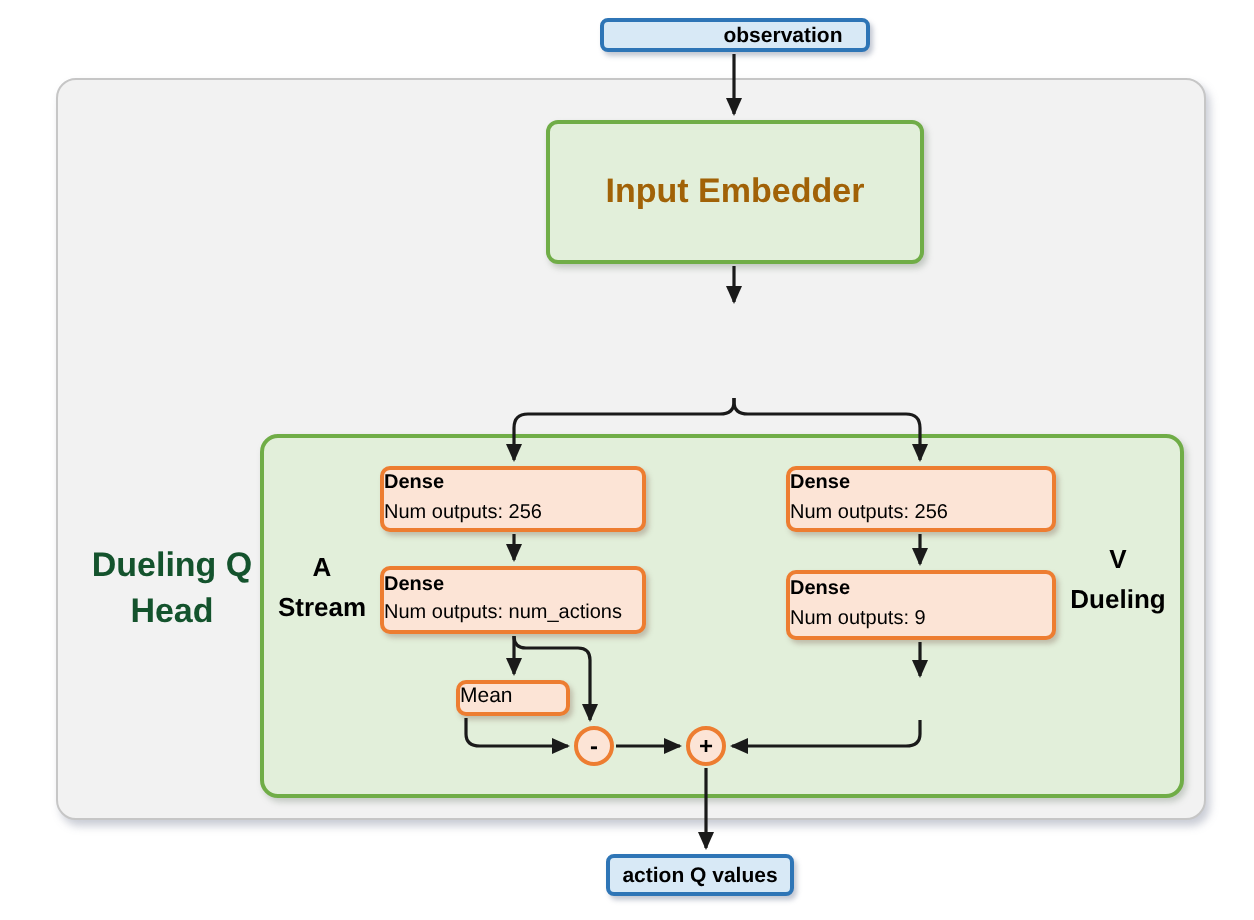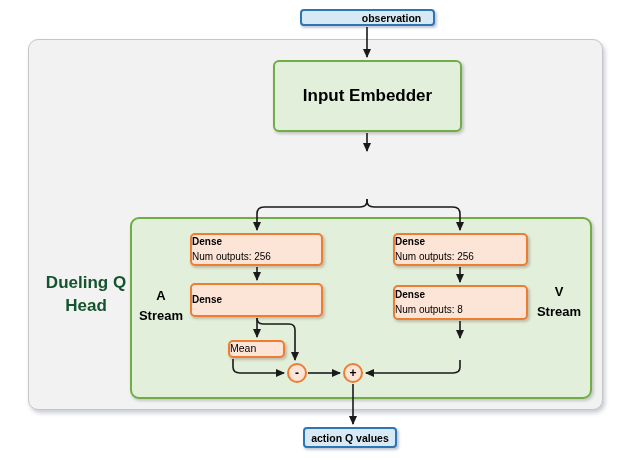--- a/index.html
+++ b/index.html
@@ -42,21 +42,21 @@
   }
   .node-observation { left: 300px; top: 9px;  width: 135px; height: 17px; padding-left: 48px; }
   .node-actionq     { left: 303px; top: 427px; width: 94px; height: 21px; }
 
   
   .green-block {
     background: #e2efda;
     border: 2px solid #70ad47;
     border-radius: 6px;
     display: flex; align-items: center; justify-content: center;
-    font-size: 17px; font-weight: bold; color: #000000;
+    font-size: 17px; font-weight: bold; color: #a16207;
     box-shadow: 1.5px 2px 3px rgba(120,135,120,0.4);
   }
   .block-input-embedder { left: 273px; top: 60px;  width: 189px; height: 72px; }
   .block-middleware     { left: 273px; top: 154px; width: 189px; height: 44px; }
 
   
   .orange-block {
     background: #fce4d6;
     border: 2px solid #ed7d31;
     border-radius: 5px;
@@ -85,69 +85,70 @@
   .op-plus  { left: 343px; top: 363px; }
 
   
   .big-label {
     font-size: 17px; font-weight: bold; color: #14532d;
     text-align: center; line-height: 1.35;
   }
   .label-dueling { left: 30px; top: 272px; width: 112px; }
   .stream-label {
     font-size: 13px; font-weight: bold; color: #000;
-    text-align: center; line-height: 1.5; margin-top: 12px;
+    text-align: center; line-height: 1.5;
   }
   .label-astream { left: 135px; top: 274px; width: 52px; }
   .label-vstream { left: 531px; top: 270px; width: 56px; }
 
   
   #arrows { left: 0; top: 0; pointer-events: none; }
 </style>
 </head>
 <body>
 
 <div id="canvas">
 
   <div class="abs outer-container"></div>
 
   <div class="abs head-container"></div>
 
   <div class="abs big-label label-dueling">Dueling Q Head</div>
 
   <div class="abs stream-label label-astream">A Stream</div>
 
-  <div class="abs stream-label label-vstream">V Stream</div>
+  <div class="abs stream-label label-vstream">V Dueling</div>
 
   <div class="abs io-node node-observation">
     <span>observation</span>
   </div>
 
   <div class="abs green-block block-input-embedder">
     <span>Input Embedder</span>
   </div>
 
 
   <div class="abs orange-block dense-a1">
     <span class="tt">Dense</span>
     <span>Num outputs: 256</span>
   </div>
 
   <div class="abs orange-block dense-a2">
     <span class="tt">Dense</span>
+    <span>Num outputs: num_actions</span>
   </div>
 
   <div class="abs orange-block dense-v1">
     <span class="tt">Dense</span>
     <span>Num outputs: 256</span>
   </div>
 
   <div class="abs orange-block dense-v2">
     <span class="tt">Dense</span>
-    <span>Num outputs: 8</span>
+    <span>Num outputs: 9</span>
   </div>
 
   <div class="abs orange-block mean-box">
     <span>Mean</span>
   </div>
 
 
   <div class="abs op-circle op-minus">
     <span>-</span>
   </div>

